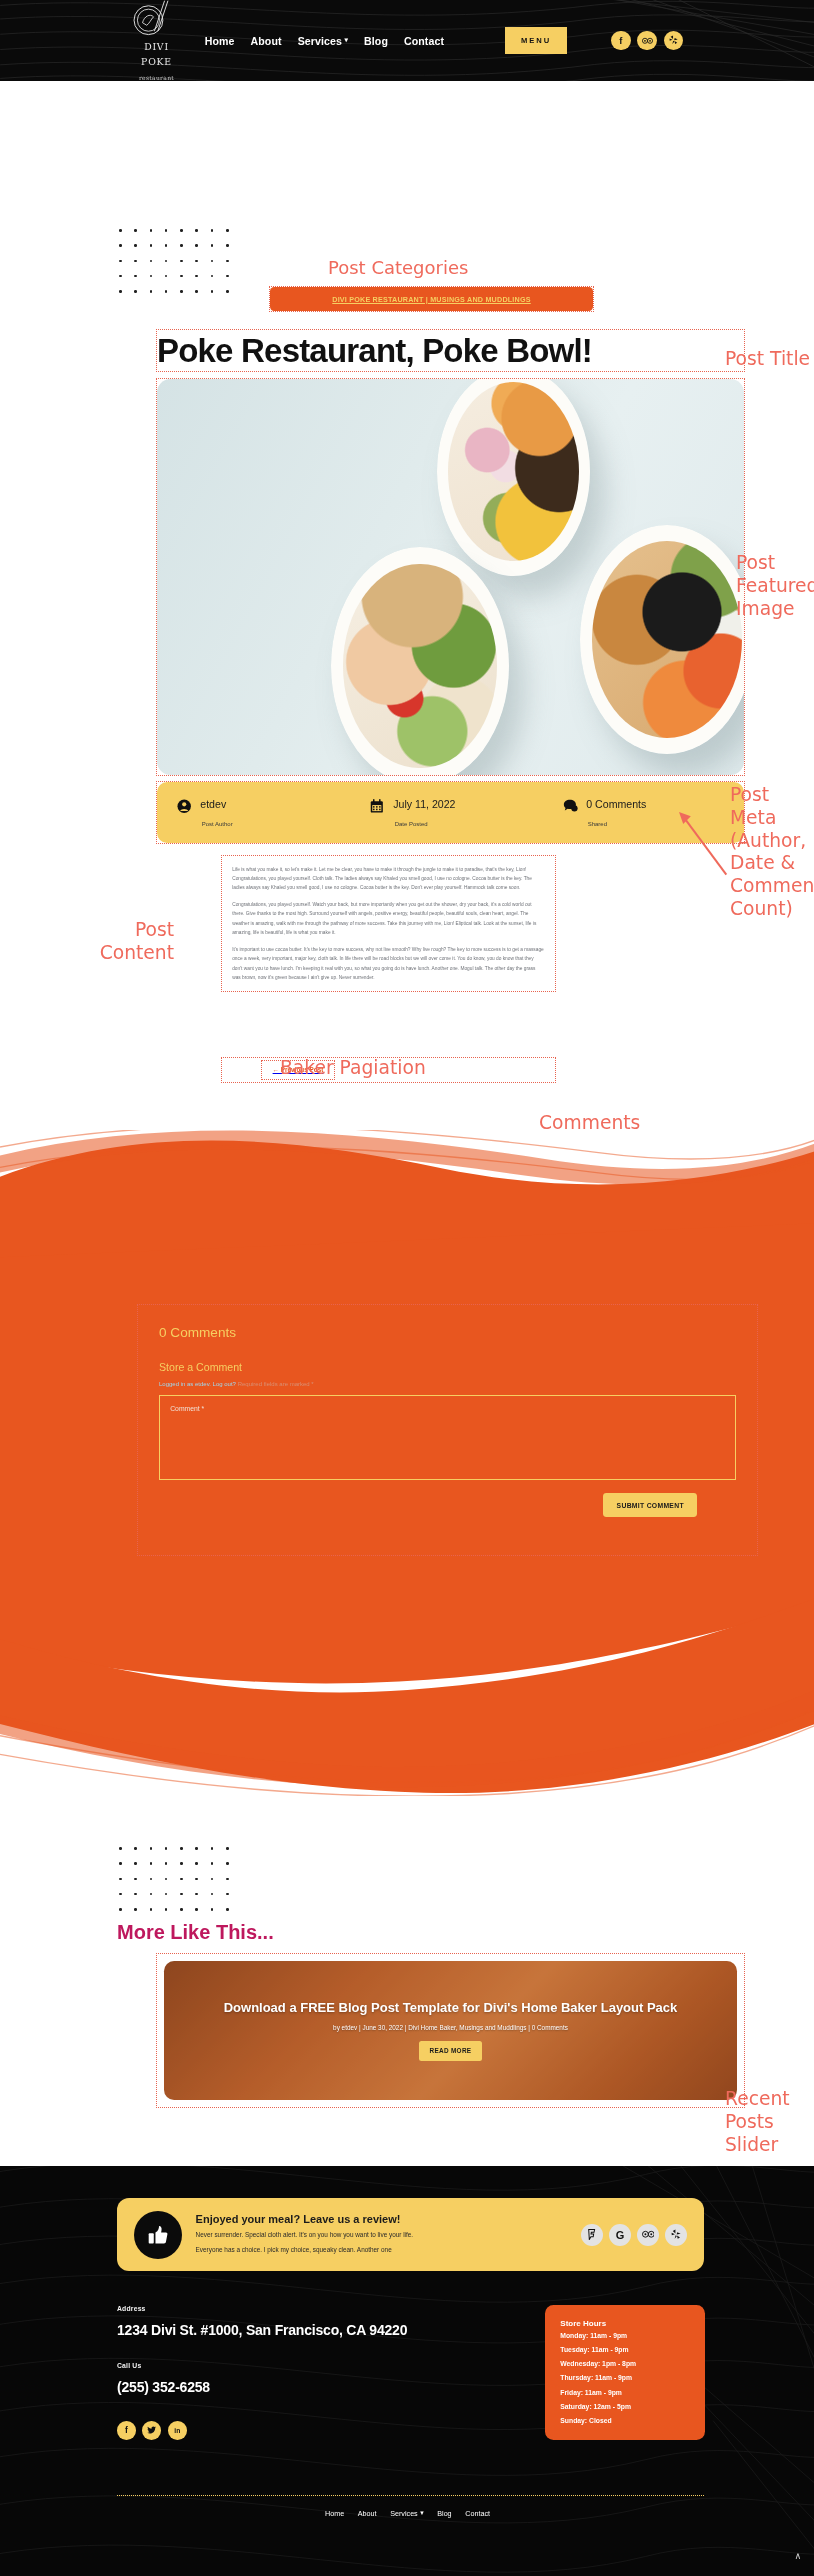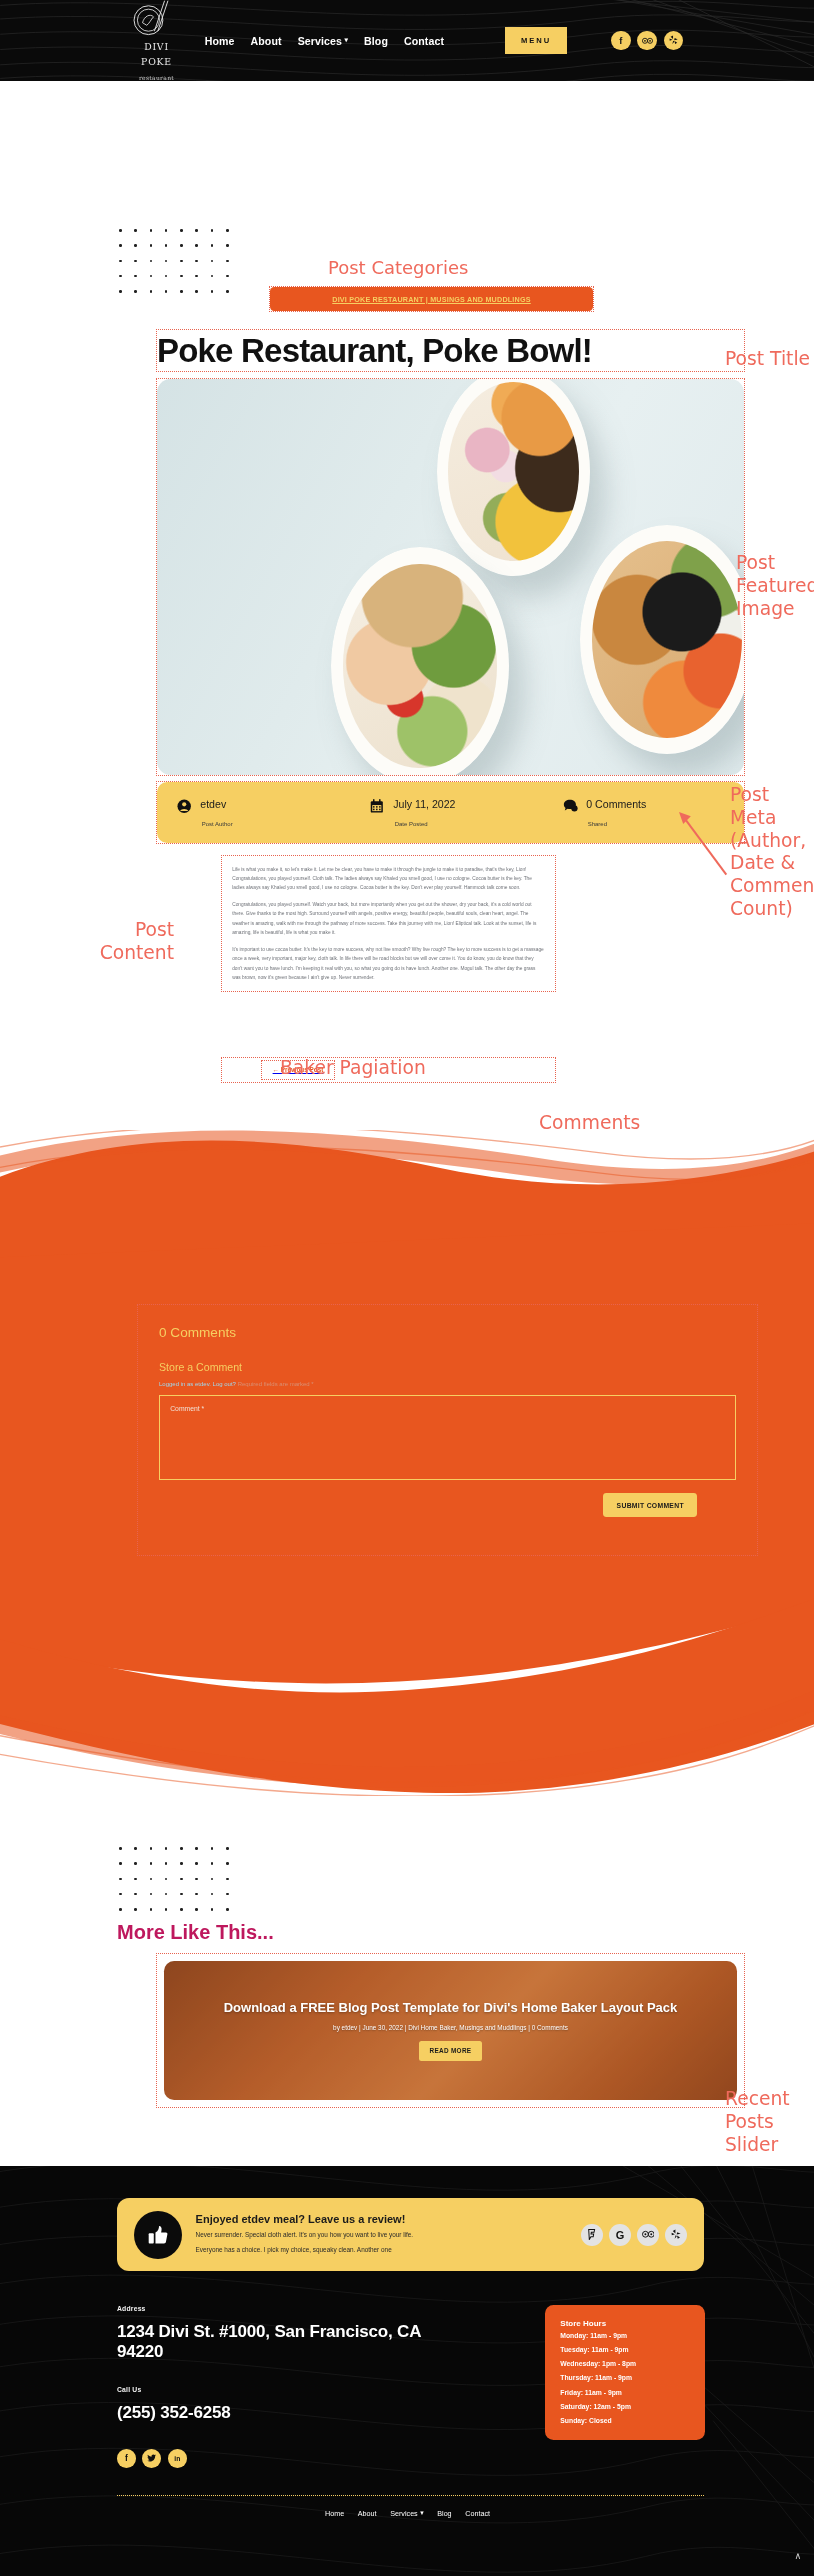--- a/index.html
+++ b/index.html
@@ -120,21 +120,21 @@
            justify-content:center; color:#fff; font-size:21px; flex:0 0 auto; }
   .review-txt { margin-left:13.6px; flex:1; }
   .review-txt h4 { font-size:11px; color:#1b1b1b; font-weight:bold; }
   .review-txt p { font-size:6.4px; color:#2a2a2a; line-height:1.85; margin-top:3.4px; }
   .rev-socials { display:flex; gap:6px; }
   .rsoc { width:22px; height:22px; border-radius:50%; background:#e3e3e3; display:flex; align-items:center;
           justify-content:center; font-size:11px; color:#111; font-weight:bold; }
 
   .f-left { position:absolute; left:117px; top:139px; width:322px; color:#fff; }
   .f-label { font-size:6.8px; font-weight:bold; letter-spacing:0.2px; color:#f3f3f3; }
-  .f-big { font-size:17px; font-weight:bold; margin-top:10.2px; letter-spacing:-0.2px; }
+  .f-big { font-size:14px; font-weight:bold; margin-top:10.2px; letter-spacing:-0.2px; }
   .f-gap { height:24px; }
   .f-socials { display:flex; gap:6.8px; margin-top:25.5px; }
   .fsoc { width:18.7px; height:18.7px; border-radius:50%; background:#f6cf62; color:#111; display:flex;
           align-items:center; justify-content:center; font-size:8.5px; font-weight:bold; }
 
   .hours { position:absolute; left:545px; top:139px; width:160px; background:#e8561f; border-radius:8.5px;
            padding:13.6px 15.3px 12px 15.3px; color:#fff; }
   .hours h5 { font-size:8px; font-weight:bold; margin-bottom:1px; }
   .hours div { font-size:6.8px; font-weight:bold; line-height:2.1; }
 
@@ -510,21 +510,21 @@
   </svg>
 
   <div class="review">
     <div class="thumb">
       <svg width="22" height="22" viewBox="0 0 26 26">
           <rect x="2" y="11" width="6" height="12" rx="1" fill="#fff"></rect>
           <path d="M10,23 L10,10 C13.5,8.4 14.2,5.2 14.2,2.4 C16.6,2.4 17.6,4.6 17.2,7.2 L16.7,10 L22.4,10 C23.6,10 24.4,11 24.1,12.2 L22.4,21 C22.2,22.2 21.3,23 20.1,23 Z" fill="#fff"></path>
         </svg>
     </div>
     <div class="review-txt">
-      <h4>Enjoyed etdev meal? Leave us a review!</h4>
+      <h4>Enjoyed your meal? Leave us a review!</h4>
       <p>Never surrender. Special cloth alert. It's on you how you want to live your life.</p>
       <p>Everyone has a choice. I pick my choice, squeaky clean. Another one</p>
     </div>
     <div class="rev-socials">
       <span class="rsoc">
         <svg width="9.3" height="11" viewBox="0 0 12 14">
             <path d="M2.2,0.6 L9.8,0.6 L9.1,4.2 L5.6,4.2 L5.2,6.4 L8.6,6.4 L8.0,9.8 L5.0,9.8 L3.0,13.4 Z" fill="none" stroke="#111" stroke-width="1.3"></path>
           </svg>
       </span>
       <span class="rsoc">G</span>

